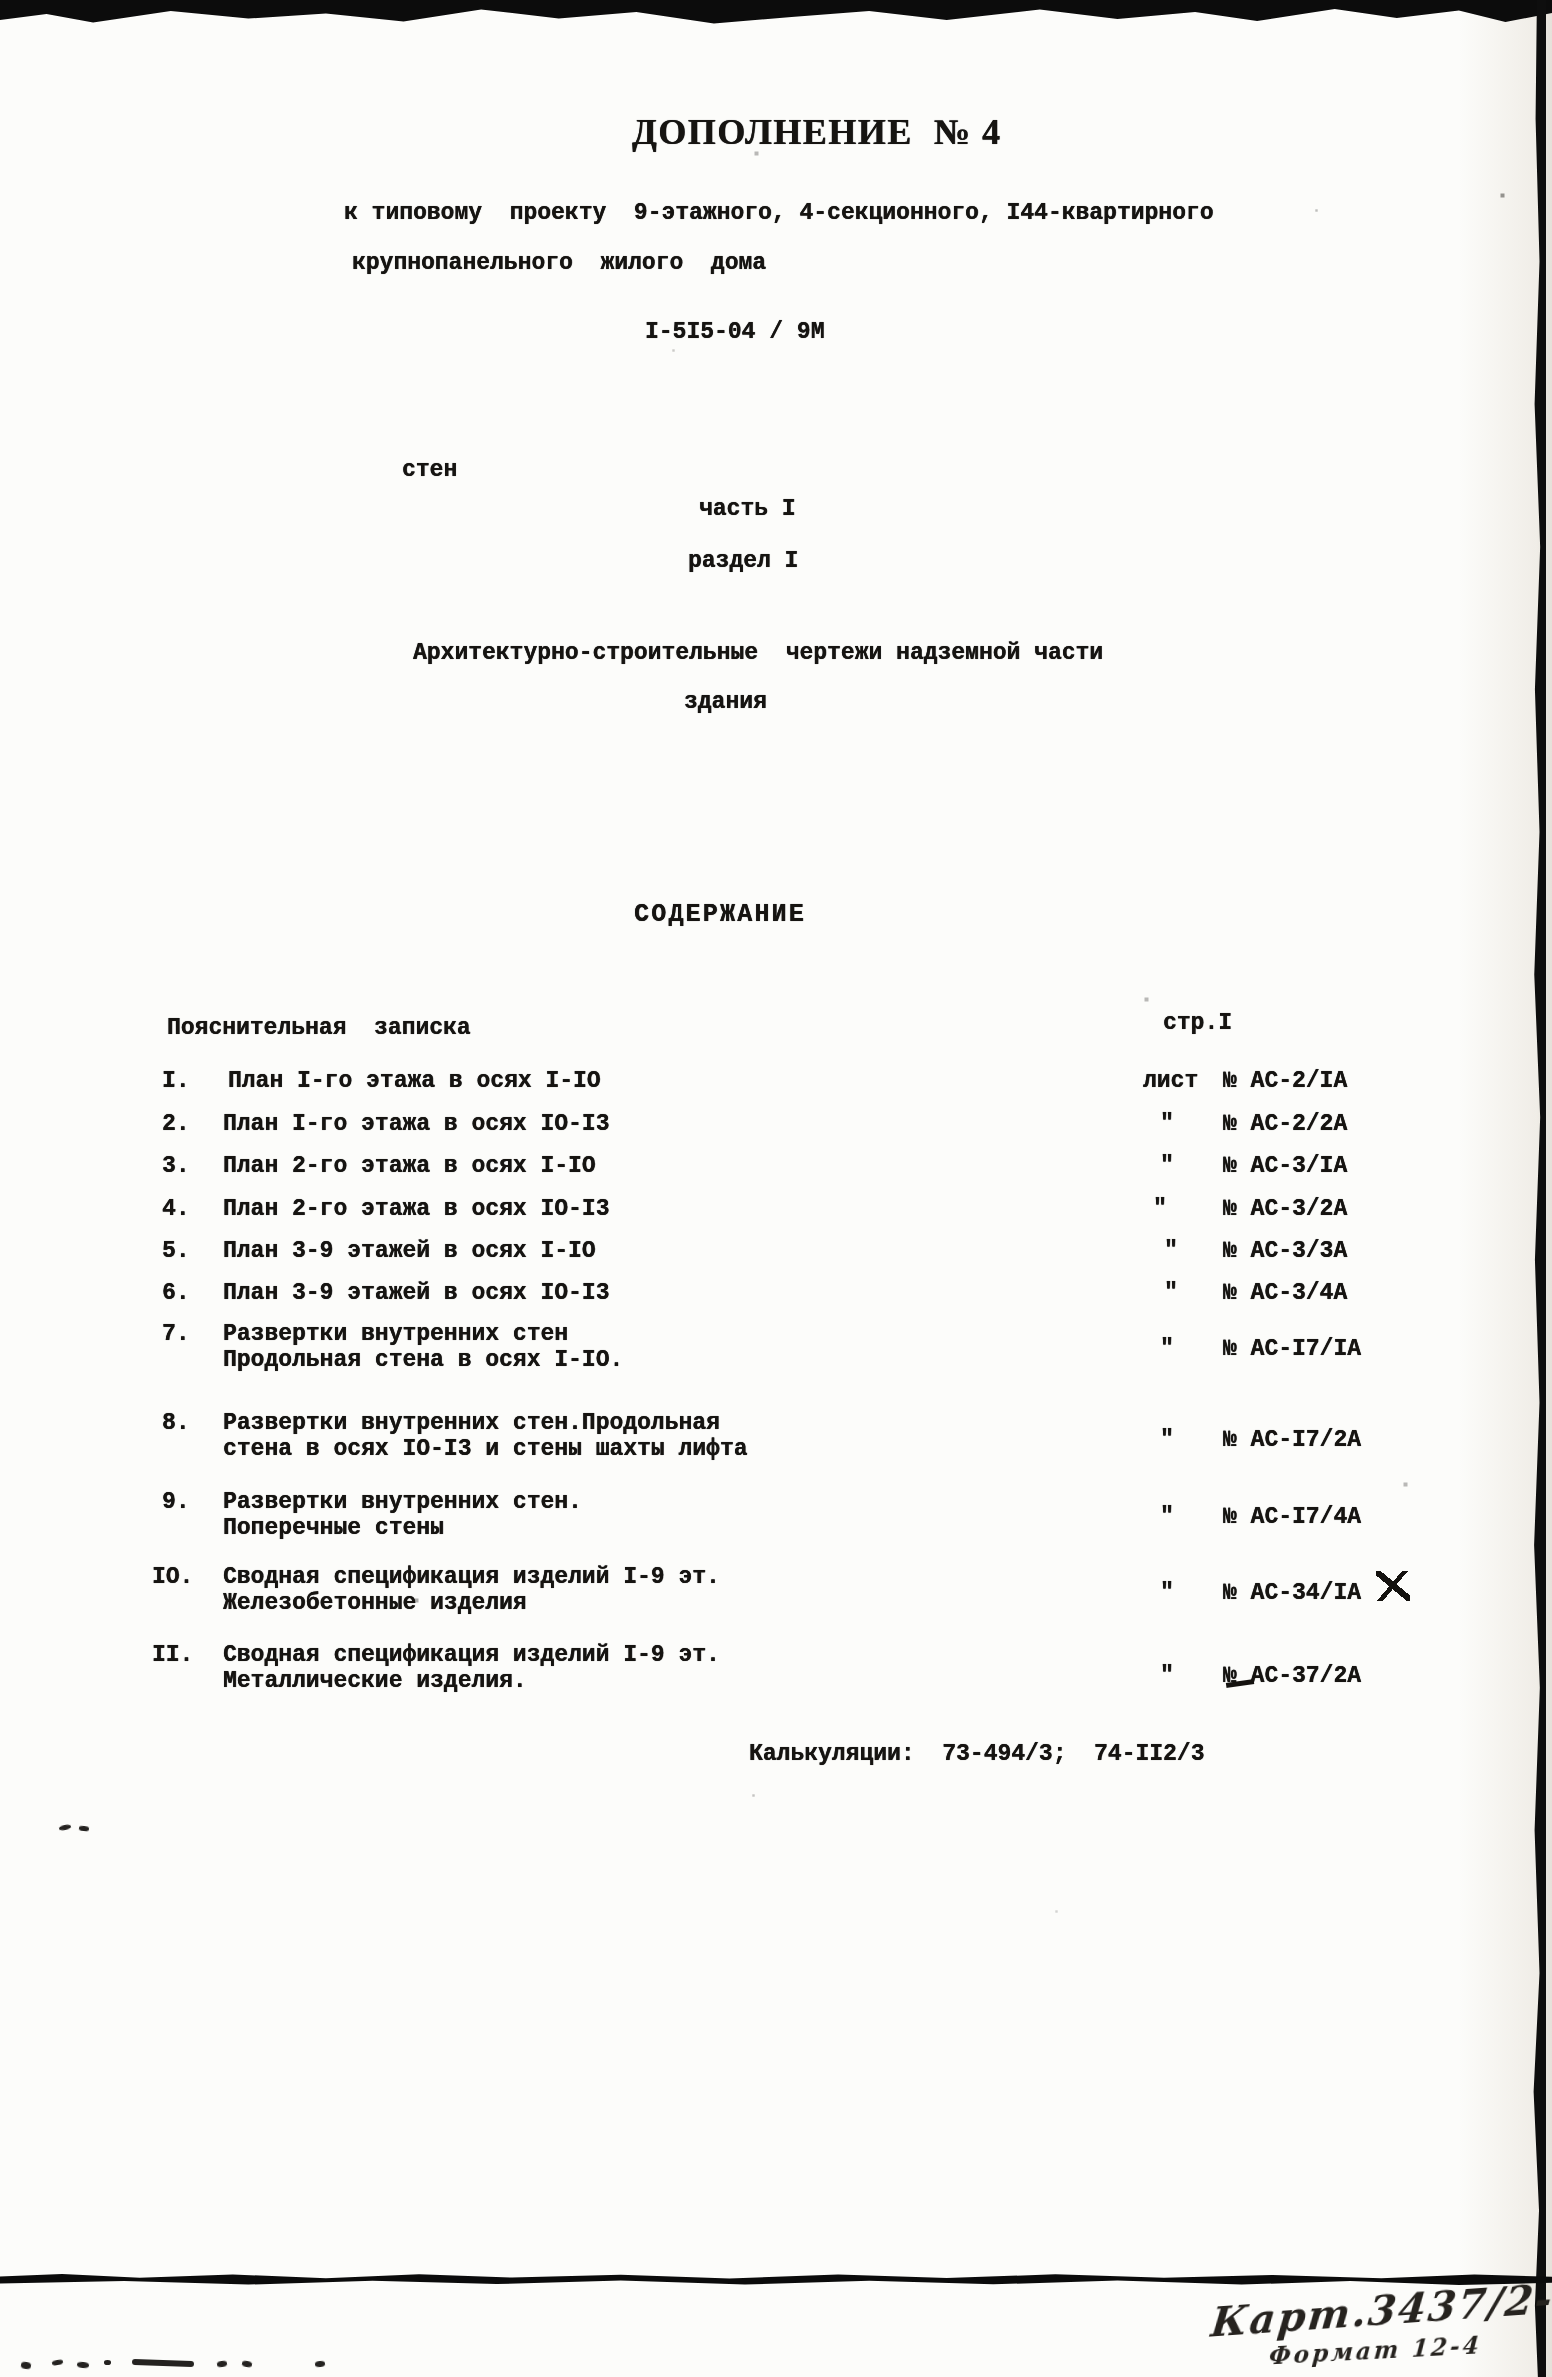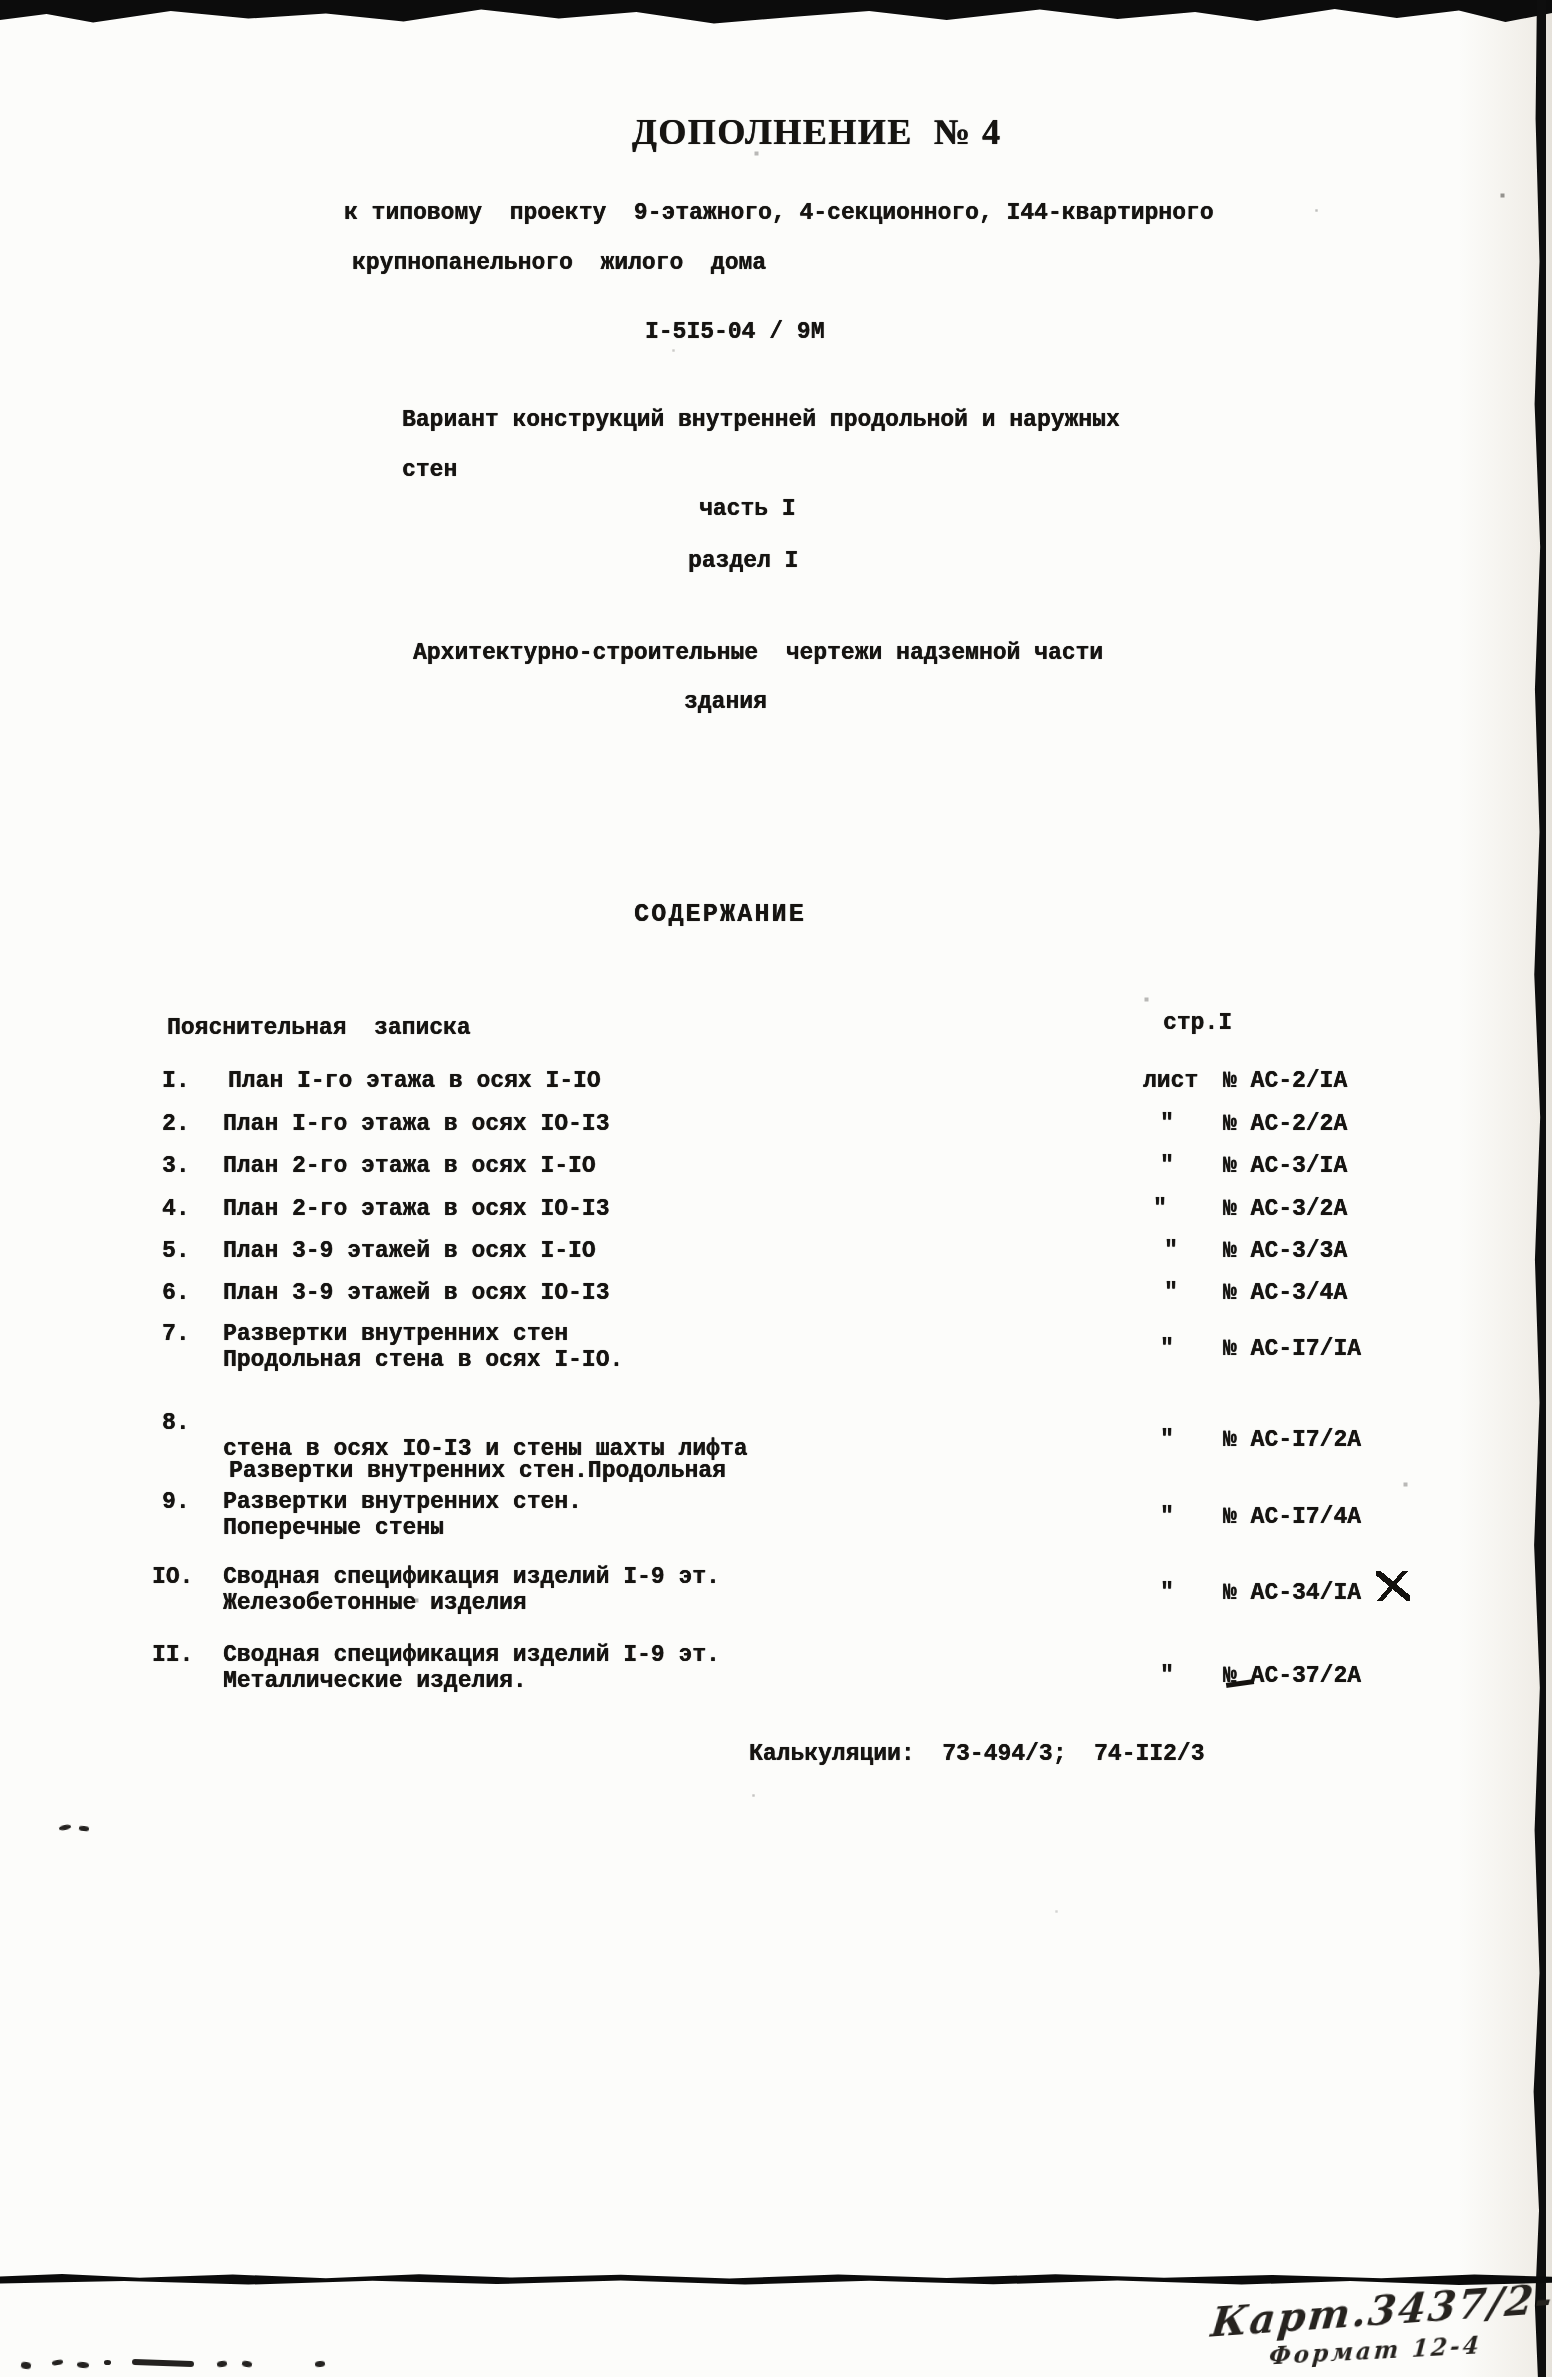--- a/index.html
+++ b/index.html
@@ -73,21 +73,20 @@
 
   <div class="top-bar"></div>
   <div class="right-edge"></div>
   <div class="bottom-line"></div>
   <div class="specks"></div>
 
   <div class="typed t-title" style="left:632px;top:113px;">ДОПОЛНЕНИЕ  № 4</div>
   <div class="typed" style="left:344px;top:201px;">к типовому  проекту  9-этажного, 4-секционного, I44-квартирного</div>
   <div class="typed" style="left:344px;top:251px;margin-left:8px;">крупнопанельного  жилого  дома</div>
   <div class="typed" style="left:645px;top:320px;">I-5I5-04 / 9М</div>
-  <div class="typed" style="left:402px;top:408px;">Вариант конструкций внутренней продольной и наружных</div>
   <div class="typed" style="left:402px;top:458px;">стен</div>
   <div class="typed" style="left:699px;top:497px;">часть I</div>
   <div class="typed" style="left:688px;top:549px;">раздел I</div>
   <div class="typed" style="left:413px;top:641px;">Архитектурно-строительные  чертежи надземной части</div>
   <div class="typed" style="left:684px;top:690px;">здания</div>
 
   <div class="typed t-head" style="left:634px;top:901px;">СОДЕРЖАНИЕ</div>
 
   <div class="typed" style="left:167px;top:1016px;">Пояснительная  записка</div>
   <div class="typed" style="left:1143px;top:1011px;margin-left:20px;">стр.I</div>
@@ -122,21 +121,21 @@
   <div class="typed" style="left:1164px;top:1281px;">"</div>
   <div class="typed" style="left:1223px;top:1281px;">№ АС-3/4А</div>
 
   <div class="typed" style="left:162px;top:1322px;">7.</div>
   <div class="typed" style="left:223px;top:1322px;">Развертки внутренних стен</div>
   <div class="typed" style="left:223px;top:1348px;">Продольная стена в осях I-IO.</div>
   <div class="typed" style="left:1160px;top:1337px;">"</div>
   <div class="typed" style="left:1223px;top:1337px;">№ АС-I7/IА</div>
 
   <div class="typed" style="left:162px;top:1411px;">8.</div>
-  <div class="typed" style="left:229px;top:1411px;margin-top:48px;">Развертки внутренних стен.Продольная</div>
+  <div class="typed" style="left:223px;top:1411px;">Развертки внутренних стен.Продольная</div>
   <div class="typed" style="left:223px;top:1437px;">стена в осях IO-I3 и стены шахты лифта</div>
   <div class="typed" style="left:1160px;top:1428px;">"</div>
   <div class="typed" style="left:1223px;top:1428px;">№ АС-I7/2А</div>
 
   <div class="typed" style="left:162px;top:1490px;">9.</div>
   <div class="typed" style="left:223px;top:1490px;">Развертки внутренних стен.</div>
   <div class="typed" style="left:223px;top:1516px;">Поперечные стены</div>
   <div class="typed" style="left:1160px;top:1505px;">"</div>
   <div class="typed" style="left:1223px;top:1505px;">№ АС-I7/4А</div>
 

